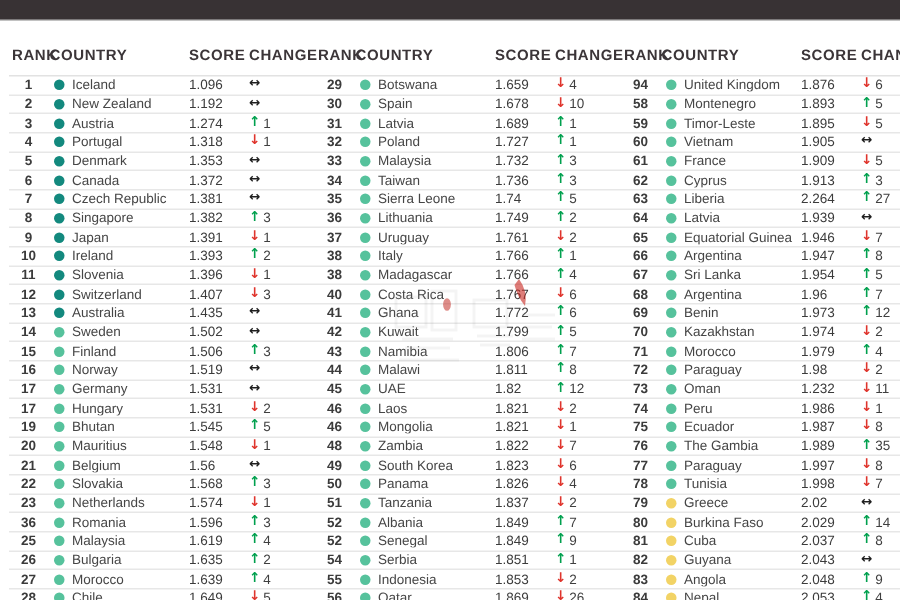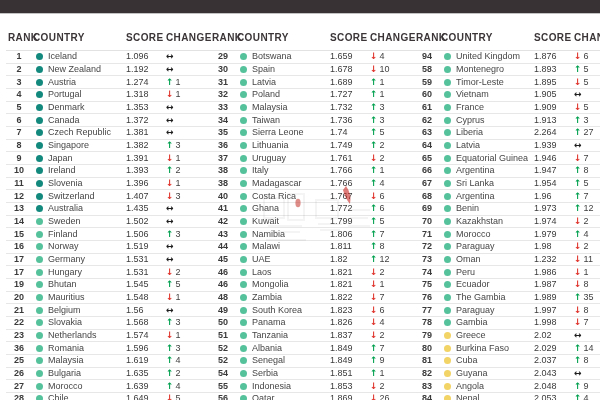--- a/index.html
+++ b/index.html
@@ -974,21 +974,21 @@
             <span class="chg">
               <span class="arr" style="color: rgb(223, 52, 44);">↓</span>
               <span class="num">8</span>
             </span>
           </div>
           <div class="row">
             <span class="rk">78</span>
             <span class="dotc">
               <span class="dot" style="background: rgb(86, 194, 156);"></span>
             </span>
-            <span class="cty">Gambia</span>
+            <span class="cty">Tunisia</span>
             <span class="sc">1.998</span>
             <span class="chg">
               <span class="arr" style="color: rgb(223, 52, 44);">↓</span>
               <span class="num">7</span>
             </span>
           </div>
           <div class="row">
             <span class="rk">79</span>
             <span class="dotc">
               <span class="dot" style="background: rgb(242, 211, 101);"></span>

